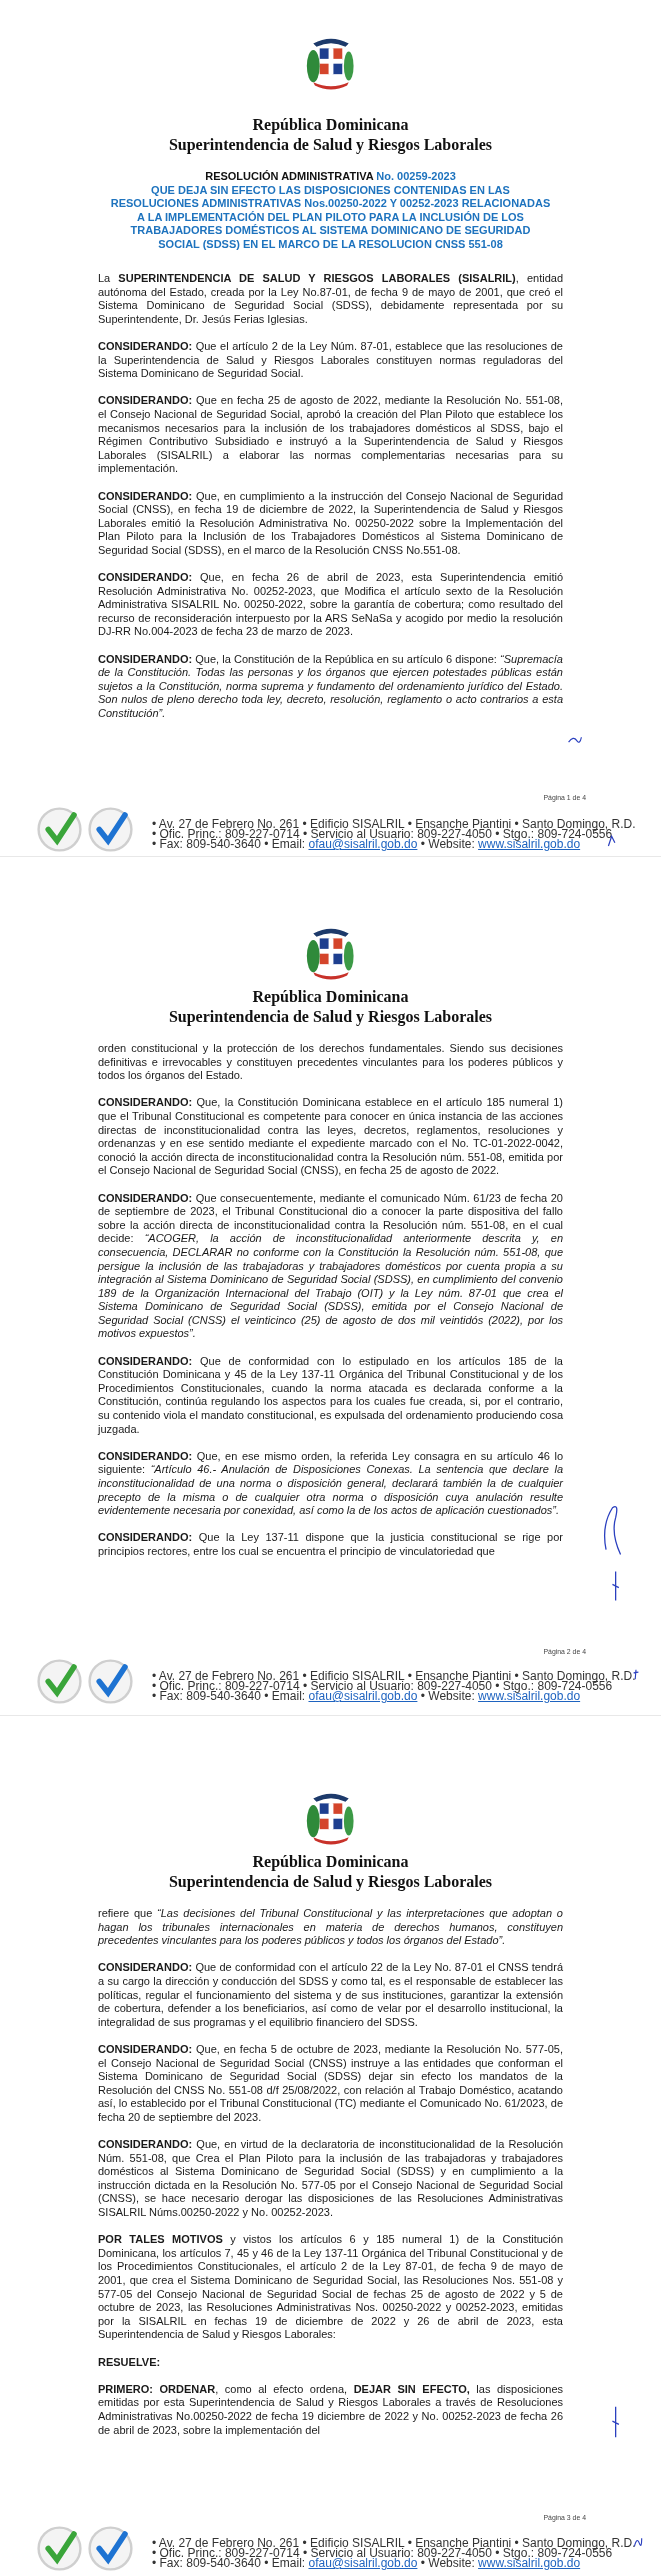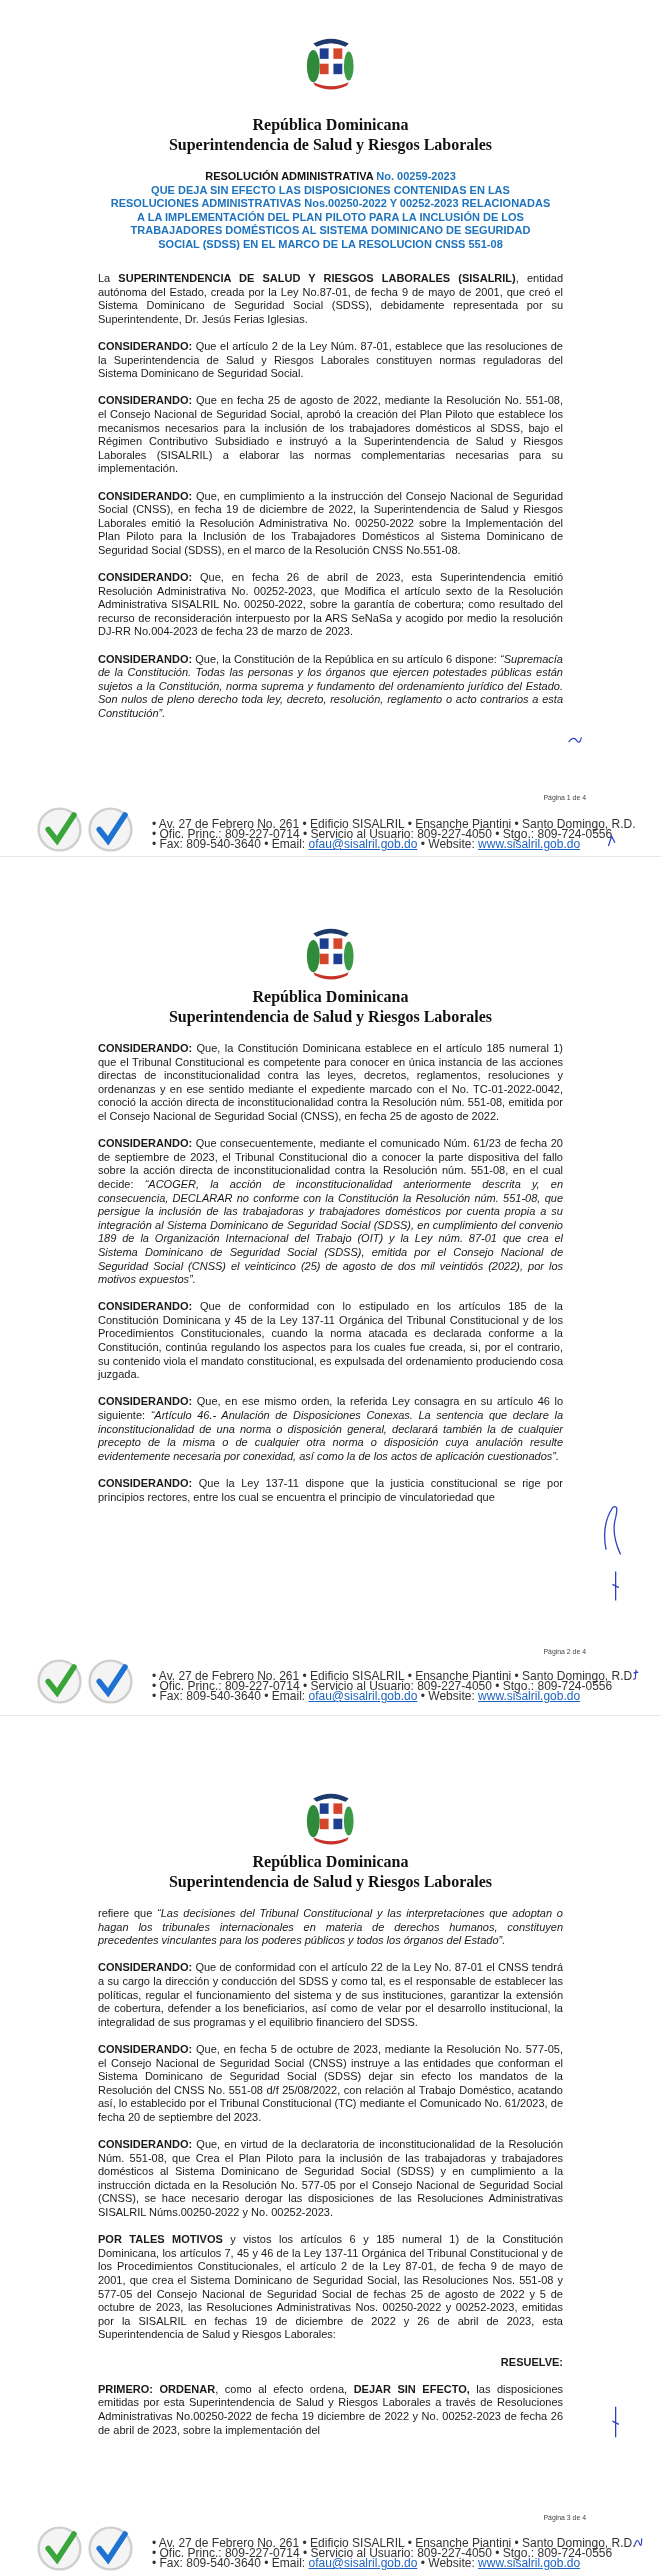--- a/index.html
+++ b/index.html
@@ -15,21 +15,21 @@
   .letterhead .l2 { font-size: 16px; line-height: 19.5px; }
 
   .title-block { position: absolute; left: 97px; width: 467px; text-align: center; font-weight: bold; font-size: 11px; line-height: 13.5px; }
   .title-block .black { color: #111; }
   .title-block .blue { color: #1e73be; }
 
   .body { position: absolute; left: 98px; width: 465px; font-size: 11px; line-height: 13.6px; text-align: justify; }
   .body p { margin: 0 0 13.6px 0; }
   .body b { font-weight: bold; }
   .body i { font-style: italic; }
-  .center { text-align: right; }
+  .center { text-align: left; }
 
   .footer { position: absolute; left: 0; width: 661px; height: 73px; }
   .seal { position: absolute; width: 45px; height: 45px; }
   .footer-text { position: absolute; left: 152px; font-size: 12px; line-height: 10.2px; color: #333; white-space: nowrap; }
   .footer-text .link { color: #1e63c0; text-decoration: underline; }
   .page-num { position: absolute; right: 75px; font-size: 6.9px; color: #444; }
   .sig { position: absolute; color: #2a3fbf; }
 </style>
 </head>
 <body>
@@ -106,20 +106,21 @@
     <ellipse cx="14" cy="42" rx="8" ry="20" fill="#2f8a3a"></ellipse>
       <ellipse cx="58" cy="42" rx="6" ry="18" fill="#3c9a46"></ellipse>
     <path d="M14 62 Q36 72 58 62 L56 66 Q36 76 16 66 Z" fill="#c8322a"></path>
   </svg>
   <div class="letterhead" style="top:130px">
     <div class="l1">República Dominicana</div>
     <div class="l2">Superintendencia de Salud y Riesgos Laborales</div>
   </div>
 
   <div class="body" style="top:185px">
+    <p>orden constitucional y la protección de los derechos fundamentales. Siendo sus decisiones definitivas e irrevocables y constituyen precedentes vinculantes para los poderes públicos y todos los órganos del Estado.</p>
     <p><b>CONSIDERANDO:</b> <span>Que, la Constitución Dominicana establece en el artículo 185 numeral 1) que el Tribunal Constitucional es competente para conocer en única instancia de las acciones directas de inconstitucionalidad contra las leyes, decretos, reglamentos, resoluciones y ordenanzas y en ese sentido mediante el expediente marcado con el No. TC-01-2022-0042, conoció la acción directa de inconstitucionalidad contra la Resolución núm. 551-08, emitida por el Consejo Nacional de Seguridad Social (CNSS), en fecha 25 de agosto de 2022.</span></p>
     <p><b>CONSIDERANDO:</b> <span>Que consecuentemente, mediante el comunicado Núm. 61/23 de fecha 20 de septiembre de 2023, el Tribunal Constitucional dio a conocer la parte dispositiva del fallo sobre la acción directa de inconstitucionalidad contra la Resolución núm. 551-08, en el cual decide:</span> <i>“ACOGER, la acción de inconstitucionalidad anteriormente descrita y, en consecuencia, DECLARAR no conforme con la Constitución la Resolución núm. 551-08, que persigue la inclusión de las trabajadoras y trabajadores domésticos por cuenta propia a su integración al Sistema Dominicano de Seguridad Social (SDSS), en cumplimiento del convenio 189 de la Organización Internacional del Trabajo (OIT) y la Ley núm. 87-01 que crea el Sistema Dominicano de Seguridad Social (SDSS), emitida por el Consejo Nacional de Seguridad Social (CNSS) el veinticinco (25) de agosto de dos mil veintidós (2022), por los motivos expuestos”.</i></p>
     <p><b>CONSIDERANDO:</b> <span>Que de conformidad con lo estipulado en los artículos 185 de la Constitución Dominicana y 45 de la Ley 137-11 Orgánica del Tribunal Constitucional y de los Procedimientos Constitucionales, cuando la norma atacada es declarada conforme a la Constitución, continúa regulando los aspectos para los cuales fue creada, si, por el contrario, su contenido viola el mandato constitucional, es expulsada del ordenamiento produciendo cosa juzgada.</span></p>
     <p><b>CONSIDERANDO:</b> <span>Que, en ese mismo orden, la referida Ley consagra en su artículo 46 lo siguiente:</span> <i>“Artículo 46.- Anulación de Disposiciones Conexas. La sentencia que declare la inconstitucionalidad de una norma o disposición general, declarará también la de cualquier precepto de la misma o de cualquier otra norma o disposición cuya anulación resulte evidentemente necesaria por conexidad, así como la de los actos de aplicación cuestionados”.</i></p>
     <p><b>CONSIDERANDO:</b> <span>Que la Ley 137-11 dispone que la justicia constitucional se rige por principios rectores, entre los cual se encuentra el principio de vinculatoriedad que</span></p>
   </div>
 
   <div class="page-num" style="top:791px">Página 2 de 4</div>
   <div class="footer" style="top:799px">
     <svg class="seal" style="left:37px;top:3.2px" viewBox="0 0 56 56">

